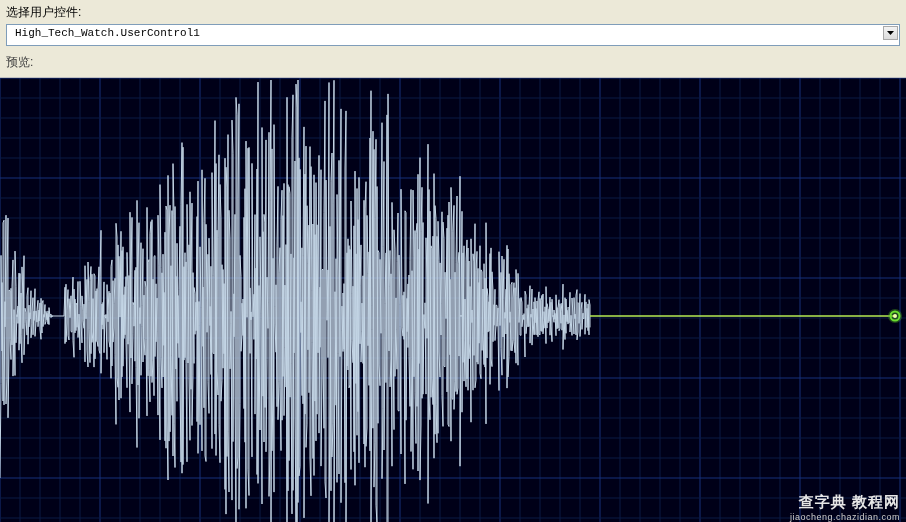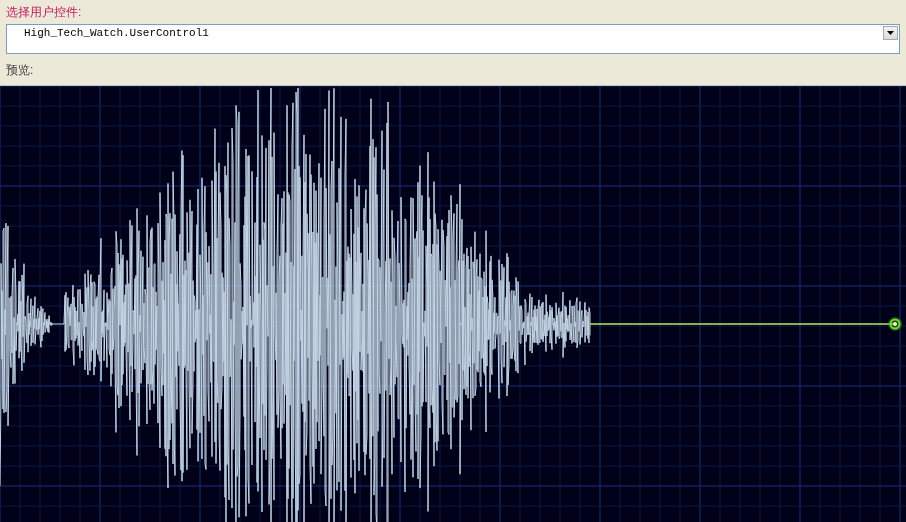--- a/index.html
+++ b/index.html
@@ -11,32 +11,32 @@
       background: #ece9d8;
       overflow: hidden;
       position: relative;
     }
     .header {
       background: #ece9d8;
       padding: 4px 6px 6px 6px;
       border-bottom: 1px solid #c0c0c0;
     }
     .label-select {
-      color: #be185d;
+      color: #000000;
       margin-bottom: 3px;
       display: block;
     }
     .combo {
       width: 100%;
-      height: 30px;
+      height: 22px;
       background: #fff;
       border: 1px solid #7f9db9;
       font-family: "Courier New", monospace;
       font-size: 11px;
-      padding: 1px 17px;
+      padding: 1px 8px;
       line-height: 14px;
       color: #000;
       position: relative;
     }
     .combo-arrow {
       position: absolute;
       right: 1px;
       top: 1px;
       width: 15px;
       height: 14px;
@@ -168,13 +168,17 @@
         <line x1="0" x2="906" y1="440" y2="440" class="minor"></line>
       </g>
     <path class="waveform" id="wave-path" d="M0 400.0 L1 305.5 L1 177.4 L2 273.0 L2 204.5 L3 323.0 L3 144.8 L4 142.2 L4 326.9 L5 223.6 L5 248.9 L6 137.2 L6 326.0 L7 301.5 L7 196.0 L8 140.0 L8 339.8 L9 273.0 L9 212.0 L10 212.7 L10 261.6 L11 281.5 L11 210.3 L12 266.9 L12 208.1 L13 181.9 L13 298.1 L14 245.3 L14 231.6 L15 297.5 L15 173.1 L16 208.7 L16 264.8 L17 236.6 L17 238.8 L18 228.0 L18 245.4 L19 195.1 L19 272.2 L20 195.5 L20 265.7 L21 215.0 L21 256.6 L22 284.8 L22 188.9 L23 222.9 L23 250.7 L24 177.7 L24 276.8 L25 245.7 L25 230.2 L26 234.5 L26 241.5 L27 257.1 L27 217.7 L28 209.7 L28 266.2 L29 227.1 L29 248.9 L30 234.6 L30 241.1 L31 212.7 L31 259.8 L32 245.8 L32 233.0 L33 219.7 L33 256.8 L34 233.1 L34 242.5 L35 210.7 L35 258.4 L36 245.1 L36 232.9 L37 244.1 L37 231.7 L38 222.3 L38 248.7 L39 232.0 L39 243.1 L40 224.9 L40 251.1 L41 261.3 L41 220.3 L42 255.0 L42 225.3 L43 222.5 L43 248.6 L44 236.4 L44 239.3 L45 226.5 L45 246.4 L46 243.3 L46 233.3 L47 241.9 L47 235.3 L48 246.1 L48 232.9 L49 246.6 L49 229.6 L50 238.9 L50 237.3 L51 236.0 L51 239.6 L52 237.1 L52 238.7 L53 237.9 L53 238.0 L54 238.0 L54 238.0 L55 238.0 L55 238.0 L56 238.0 L56 238.0 L57 238.0 L57 238.0 L58 238.0 L58 238.0 L59 238.0 L59 238.0 L60 238.0 L60 238.0 L61 238.0 L61 238.0 L62 238.0 L62 238.0 L63 238.0 L63 238.0 L64 238.0 L64 238.0 L65 209.2 L65 265.6 L66 206.2 L66 264.0 L67 245.0 L67 232.1 L68 211.6 L68 257.5 L69 262.0 L69 220.7 L70 236.3 L70 239.7 L71 217.8 L71 253.5 L72 254.1 L72 226.1 L73 199.1 L73 262.7 L74 279.3 L74 211.1 L75 254.9 L75 221.1 L76 252.6 L76 225.0 L77 227.0 L77 249.3 L78 203.5 L78 259.5 L79 240.2 L79 236.1 L80 272.0 L80 203.3 L81 228.5 L81 245.0 L82 264.9 L82 217.9 L83 232.2 L83 242.4 L84 250.3 L84 226.1 L85 283.9 L85 187.7 L86 240.8 L86 235.7 L87 201.4 L87 272.1 L88 289.0 L88 184.0 L89 223.3 L89 251.7 L90 284.6 L90 202.4 L91 188.5 L91 275.7 L92 196.2 L92 264.4 L93 254.0 L93 220.6 L94 289.1 L94 195.7 L95 197.9 L95 280.9 L96 212.9 L96 263.6 L97 210.6 L97 262.3 L98 268.5 L98 211.3 L99 188.8 L99 272.2 L100 275.4 L100 198.4 L101 152.3 L101 295.3 L102 226.0 L102 246.8 L103 224.4 L103 251.2 L104 203.9 L104 274.7 L105 237.1 L105 238.7 L106 240.2 L106 236.4 L107 281.4 L107 206.6 L108 243.8 L108 232.7 L109 213.2 L109 263.1 L110 269.2 L110 215.0 L111 300.3 L111 188.5 L112 181.9 L112 288.0 L113 202.7 L113 264.1 L114 250.0 L114 225.5 L115 200.3 L115 276.2 L116 346.4 L116 145.3 L117 159.0 L117 299.7 L118 309.3 L118 166.9 L119 322.0 L119 178.3 L120 236.2 L120 239.1 L121 153.3 L121 320.2 L122 172.6 L122 298.9 L123 168.8 L123 288.2 L124 216.7 L124 260.5 L125 208.7 L125 256.8 L126 198.6 L126 264.9 L127 309.7 L127 174.4 L128 208.8 L128 266.2 L129 197.5 L129 263.5 L130 334.1 L130 134.2 L131 280.0 L131 194.7 L132 139.4 L132 305.9 L133 255.9 L133 224.4 L134 227.4 L134 248.2 L135 192.3 L135 283.2 L136 189.3 L136 289.6 L137 369.5 L137 122.4 L138 307.0 L138 192.8 L139 144.7 L139 340.3 L140 229.6 L140 245.7 L141 164.7 L141 297.3 L142 248.4 L142 227.6 L143 170.7 L143 284.0 L144 217.1 L144 260.5 L145 277.2 L145 203.2 L146 209.3 L146 261.6 L147 337.9 L147 129.4 L148 297.8 L148 184.5 L149 181.6 L149 291.5 L150 323.9 L150 155.4 L151 143.6 L151 298.3 L152 141.7 L152 304.5 L153 282.6 L153 201.2 L154 317.7 L154 178.4 L155 177.6 L155 278.6 L156 205.8 L156 263.8 L157 220.1 L157 253.2 L158 337.1 L158 137.2 L159 187.8 L159 289.2 L160 361.9 L160 106.6 L161 189.5 L161 279.3 L162 309.9 L162 194.8 L163 299.0 L163 176.2 L164 267.4 L164 214.4 L165 362.8 L165 154.2 L166 370.2 L166 128.0 L167 132.1 L167 343.0 L168 402.0 L168 97.4 L169 363.1 L169 158.0 L170 127.2 L170 353.8 L171 187.7 L171 277.4 L172 337.3 L172 132.6 L173 378.0 L173 85.6 L174 137.8 L174 345.5 L175 389.5 L175 128.5 L176 291.0 L176 198.4 L177 323.3 L177 165.3 L178 265.3 L178 217.5 L179 279.7 L179 211.2 L180 148.3 L180 305.0 L181 384.1 L181 126.2 L182 64.6 L182 395.2 L183 69.2 L183 386.6 L184 188.7 L184 282.1 L185 174.7 L185 279.7 L186 183.9 L186 285.6 L187 383.8 L187 126.4 L188 192.2 L188 285.0 L189 166.8 L189 299.7 L190 362.3 L190 113.8 L191 311.3 L191 191.8 L192 125.1 L192 347.5 L193 297.9 L193 194.6 L194 285.4 L194 209.5 L195 215.4 L195 256.3 L196 224.2 L196 252.7 L197 138.6 L197 343.6 L198 103.1 L198 375.4 L199 223.5 L199 247.3 L200 346.7 L200 168.8 L201 229.4 L201 244.1 L202 372.9 L202 91.8 L203 268.4 L203 209.0 L204 329.8 L204 143.8 L205 100.3 L205 377.9 L206 383.5 L206 146.3 L207 222.9 L207 254.3 L208 176.3 L208 303.6 L209 335.4 L209 160.2 L210 247.6 L210 228.4 L211 296.5 L211 188.3 L212 370.6 L212 94.6 L213 197.6 L213 274.2 L214 275.9 L214 200.1 L215 42.6 L215 356.1 L216 85.5 L216 377.5 L217 152.2 L217 293.1 L218 317.0 L218 159.6 L219 76.8 L219 346.6 L220 384.7 L220 106.5 L221 139.9 L221 323.2 L222 302.3 L222 186.7 L223 290.2 L223 191.5 L224 275.7 L224 205.6 L225 411.4 L225 80.2 L226 436.1 L226 89.2 L227 109.2 L227 378.5 L228 56.6 L228 353.7 L229 414.0 L229 132.3 L230 161.1 L230 290.8 L231 245.6 L231 233.4 L232 422.1 L232 42.1 L233 75.3 L233 363.6 L234 215.8 L234 258.8 L235 136.4 L235 316.0 L236 446.0 L236 19.4 L237 36.8 L237 390.5 L238 379.0 L238 120.2 L239 25.8 L239 431.3 L240 325.3 L240 177.4 L241 198.4 L241 273.3 L242 256.0 L242 225.2 L243 257.5 L243 221.0 L244 330.6 L244 139.4 L245 364.2 L245 110.7 L246 430.3 L246 63.1 L247 236.7 L247 239.3 L248 70.2 L248 391.8 L249 417.5 L249 69.4 L250 275.4 L250 209.9 L251 241.9 L251 233.9 L252 378.9 L252 85.4 L253 238.8 L253 237.2 L254 216.2 L254 261.4 L255 136.6 L255 336.1 L256 190.1 L256 281.0 L257 91.0 L257 396.5 L258 4.1 L258 405.4 L259 207.5 L259 269.1 L260 352.0 L260 158.8 L261 235.1 L261 240.8 L262 426.0 L262 49.5 L263 318.2 L263 153.7 L264 364.0 L264 136.4 L265 144.3 L265 329.5 L266 61.9 L266 373.8 L267 281.2 L267 199.2 L268 250.4 L268 224.8 L269 54.3 L269 418.4 L270 373.3 L270 122.3 L271 2.0 L271 446.0 L272 70.9 L272 372.8 L273 310.0 L273 180.3 L274 414.1 L274 46.6 L275 228.7 L275 246.1 L276 274.2 L276 206.8 L277 328.7 L277 168.2 L278 108.4 L278 341.7 L279 303.3 L279 194.7 L280 169.7 L280 310.8 L281 372.6 L281 141.3 L282 112.2 L282 342.2 L283 137.6 L283 298.5 L284 105.4 L284 337.6 L285 269.5 L285 207.1 L286 309.1 L286 166.6 L287 446.0 L287 19.3 L288 412.8 L288 106.6 L289 382.6 L289 108.7 L290 115.3 L290 319.2 L291 175.9 L291 285.2 L292 435.9 L292 59.9 L293 16.8 L293 412.4 L294 179.8 L294 274.9 L295 83.0 L295 338.0 L296 446.0 L296 6.1 L297 29.9 L297 445.5 L298 2.0 L298 424.5 L299 79.8 L299 397.9 L300 388.5 L300 91.4 L301 254.6 L301 223.8 L302 317.6 L302 169.8 L303 325.8 L303 177.3 L304 48.9 L304 439.9 L305 96.1 L305 336.1 L306 68.1 L306 369.4 L307 346.1 L307 127.7 L308 185.3 L308 271.8 L309 147.1 L309 314.7 L310 68.6 L310 380.0 L311 417.8 L311 88.6 L312 212.2 L312 264.6 L313 380.5 L313 146.0 L314 397.5 L314 96.8 L315 323.1 L315 156.6 L316 362.9 L316 104.6 L317 336.2 L317 146.8 L318 274.8 L318 210.6 L319 77.4 L319 355.1 L320 209.2 L320 269.3 L321 91.7 L321 388.1 L322 299.1 L322 191.8 L323 191.3 L323 284.0 L324 350.3 L324 134.7 L325 22.9 L325 403.9 L326 420.0 L326 102.1 L327 233.9 L327 242.3 L328 191.9 L328 279.6 L329 4.5 L329 446.0 L330 323.1 L330 148.4 L331 412.8 L331 103.2 L332 75.0 L332 379.0 L333 345.8 L333 125.9 L334 2.3 L334 446.0 L335 263.0 L335 213.7 L336 327.2 L336 180.7 L337 404.4 L337 116.5 L338 198.0 L338 275.6 L339 396.0 L339 82.4 L340 278.6 L340 194.6 L341 30.9 L341 424.7 L342 252.3 L342 228.1 L343 273.5 L343 215.0 L344 271.2 L344 205.6 L345 404.7 L345 90.0 L346 32.9 L346 446.0 L347 174.8 L347 288.0 L348 160.8 L348 292.0 L349 167.6 L349 309.9 L350 306.7 L350 171.4 L351 391.5 L351 123.0 L352 215.2 L352 262.4 L353 284.7 L353 208.2 L354 373.8 L354 147.8 L355 407.3 L355 93.1 L356 305.5 L356 175.8 L357 357.3 L357 110.5 L358 333.7 L358 141.6 L359 384.8 L359 99.4 L360 265.8 L360 207.8 L361 166.9 L361 284.1 L362 253.5 L362 225.1 L363 285.4 L363 197.8 L364 366.0 L364 122.3 L365 389.2 L365 130.9 L366 103.7 L366 368.4 L367 350.0 L367 137.4 L368 195.6 L368 267.7 L369 173.9 L369 307.4 L370 60.0 L370 372.9 L371 12.7 L371 446.0 L372 251.4 L372 227.1 L373 53.2 L373 350.2 L374 71.4 L374 409.1 L375 364.2 L375 139.8 L376 61.3 L376 427.2 L377 446.0 L377 108.5 L378 345.3 L378 172.5 L379 174.7 L379 286.9 L380 307.7 L380 181.4 L381 255.3 L381 221.9 L382 44.7 L382 400.7 L383 330.5 L383 168.5 L384 83.5 L384 372.0 L385 251.9 L385 225.5 L386 174.9 L386 304.6 L387 36.9 L387 446.0 L388 445.3 L388 15.9 L389 272.9 L389 208.4 L390 172.5 L390 308.9 L391 280.9 L391 195.8 L392 388.2 L392 124.4 L393 200.3 L393 261.1 L394 351.6 L394 151.8 L395 171.2 L395 298.4 L396 219.9 L396 251.7 L397 291.2 L397 183.5 L398 135.0 L398 332.4 L399 333.1 L399 177.1 L400 226.3 L400 248.6 L401 376.0 L401 111.2 L402 225.1 L402 249.4 L403 258.2 L403 217.3 L404 261.4 L404 213.8 L405 405.9 L405 132.8 L406 134.7 L406 342.2 L407 220.4 L407 253.7 L408 205.9 L408 269.5 L409 197.0 L409 278.3 L410 328.4 L410 182.7 L411 111.5 L411 373.5 L412 280.3 L412 192.7 L413 391.3 L413 112.1 L414 178.9 L414 298.8 L415 152.6 L415 314.9 L416 365.5 L416 155.6 L417 145.3 L417 328.4 L418 96.3 L418 393.0 L419 171.1 L419 285.5 L420 79.6 L420 402.1 L421 347.0 L421 153.4 L422 109.3 L422 320.3 L423 144.5 L423 316.2 L424 236.5 L424 239.6 L425 250.4 L425 224.8 L426 316.1 L426 159.8 L427 201.4 L427 260.3 L428 66.2 L428 425.5 L429 111.5 L429 320.9 L430 341.8 L430 133.2 L431 319.3 L431 167.8 L432 170.7 L432 300.3 L433 326.6 L433 158.2 L434 380.2 L434 95.6 L435 356.2 L435 127.6 L436 140.6 L436 326.3 L437 364.7 L437 158.4 L438 355.3 L438 143.3 L439 182.7 L439 274.0 L440 299.1 L440 184.9 L441 257.0 L441 225.3 L442 133.8 L442 317.3 L443 348.4 L443 144.1 L444 160.7 L444 288.1 L445 288.9 L445 194.2 L446 240.6 L446 236.2 L447 150.2 L447 313.9 L448 137.2 L448 346.3 L449 348.5 L449 124.0 L450 276.8 L450 201.3 L451 363.2 L451 109.4 L452 153.9 L452 320.6 L453 321.3 L453 153.2 L454 127.4 L454 331.4 L455 303.3 L455 194.2 L456 313.6 L456 184.8 L457 118.0 L457 316.3 L458 310.0 L458 185.8 L459 174.3 L459 278.1 L460 98.2 L460 388.2 L461 237.0 L461 238.7 L462 133.3 L462 334.2 L463 174.9 L463 284.4 L464 167.8 L464 303.1 L465 262.1 L465 221.1 L466 308.8 L466 184.1 L467 161.9 L467 300.8 L468 170.0 L468 312.3 L469 183.0 L469 280.8 L470 265.2 L470 208.5 L471 344.2 L471 160.8 L472 244.6 L472 232.0 L473 312.2 L473 175.8 L474 183.8 L474 277.4 L475 145.7 L475 309.8 L476 302.2 L476 192.7 L477 173.4 L477 284.1 L478 190.4 L478 286.2 L479 204.5 L479 265.2 L480 167.7 L480 295.4 L481 300.7 L481 191.8 L482 193.9 L482 272.4 L483 211.0 L483 255.8 L484 286.6 L484 185.7 L485 289.1 L485 200.1 L486 345.9 L486 144.7 L487 280.0 L487 210.5 L488 218.3 L488 254.1 L489 223.7 L489 253.1 L490 175.6 L490 306.4 L491 169.9 L491 280.9 L492 288.6 L492 193.8 L493 213.0 L493 263.7 L494 226.6 L494 247.3 L495 211.3 L495 262.6 L496 248.2 L496 227.1 L497 227.5 L497 248.3 L498 229.9 L498 244.8 L499 312.5 L499 173.7 L500 225.4 L500 247.6 L501 194.4 L501 270.4 L502 297.2 L502 178.0 L503 259.0 L503 221.6 L504 181.3 L504 281.2 L505 234.4 L505 240.3 L506 211.2 L506 256.0 L507 167.3 L507 310.1 L508 171.0 L508 299.0 L509 278.4 L509 195.7 L510 244.5 L510 233.8 L511 272.6 L511 206.7 L512 204.3 L512 273.0 L513 261.8 L513 220.0 L514 204.7 L514 263.5 L515 274.7 L515 209.7 L516 285.2 L516 191.5 L517 218.4 L517 250.0 L518 287.2 L518 195.4 L519 231.2 L519 244.5 L520 220.3 L520 257.0 L521 257.4 L521 219.5 L522 224.2 L522 248.8 L523 237.0 L523 238.8 L524 241.7 L524 235.6 L525 279.0 L525 213.2 L526 217.1 L526 255.7 L527 245.1 L527 230.3 L528 248.9 L528 226.7 L529 248.5 L529 228.5 L530 207.7 L530 265.1 L531 236.2 L531 239.3 L532 211.0 L532 267.1 L533 231.0 L533 242.8 L534 256.8 L534 223.8 L535 256.6 L535 219.6 L536 244.8 L536 230.5 L537 257.1 L537 223.0 L538 258.8 L538 222.1 L539 213.8 L539 256.0 L540 256.9 L540 220.4 L541 252.9 L541 222.6 L542 217.3 L542 253.6 L543 216.0 L543 255.9 L544 242.8 L544 233.6 L545 250.2 L545 228.8 L546 265.6 L546 208.6 L547 250.1 L547 225.6 L548 230.1 L548 244.9 L549 231.2 L549 243.4 L550 219.1 L550 257.2 L551 224.2 L551 248.1 L552 263.7 L552 221.2 L553 238.7 L553 237.3 L554 244.3 L554 232.0 L555 241.4 L555 235.4 L556 257.7 L556 216.8 L557 250.9 L557 229.5 L558 249.9 L558 229.6 L559 221.7 L559 252.8 L560 250.6 L560 225.6 L561 245.3 L561 233.3 L562 225.1 L562 252.2 L563 206.1 L563 271.5 L564 236.9 L564 238.8 L565 261.5 L565 219.7 L566 255.3 L566 221.0 L567 243.7 L567 232.2 L568 246.1 L568 229.2 L569 230.3 L569 244.9 L570 214.3 L570 254.0 L571 239.1 L571 237.3 L572 257.4 L572 220.0 L573 236.8 L573 239.0 L574 256.0 L574 219.6 L575 240.7 L575 236.1 L576 256.9 L576 217.2 L577 211.6 L577 261.9 L578 254.0 L578 224.6 L579 225.7 L579 245.4 L580 215.6 L580 258.5 L581 244.8 L581 231.4 L582 224.3 L582 251.4 L583 235.1 L583 239.9 L584 240.8 L584 236.0 L585 216.3 L585 256.3 L586 223.9 L586 248.8 L587 249.2 L587 230.3 L588 252.7 L588 225.9 L589 256.9 L589 221.6 L590 227.0 L590 249.4"></path>
     <line class="flatline" id="flat-line" x1="590" y1="238" x2="895" y2="238"></line>
     <g id="cursor-g" transform="translate(895,238)">
       <circle class="cursor-glow" r="7"></circle>
       <circle class="cursor-dot-outer" r="4.5"></circle>
       <circle class="cursor-dot-inner" r="2"></circle>
     </g>
   </svg>
+  <div class="watermark">
+    <div class="line1">查字典  教程网</div>
+    <div class="line2">jiaocheng.chazidian.com</div>
+  </div>
 </div>
 
 </body></html>

